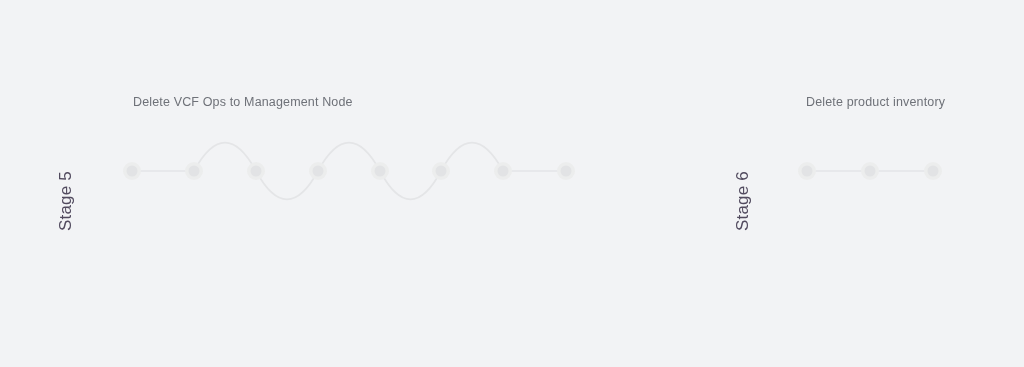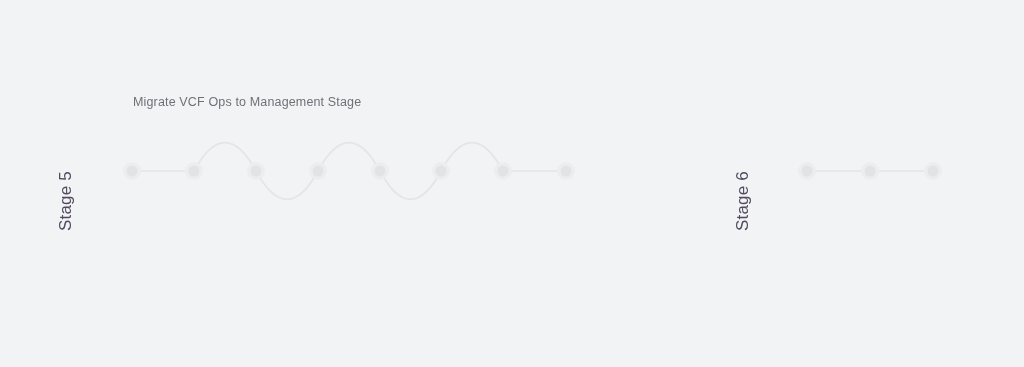--- a/index.html
+++ b/index.html
@@ -60,21 +60,21 @@
     stroke: #e4e5e7;
     stroke-width: 1.6;
     stroke-linecap: round;
   }
 </style>
 </head>
 <body>
 
 <div id="canvas">
     <div class="stage-axis-label" style="left: 76px; top: 211px; color: rgb(81, 74, 94);">Stage 5</div>
-    <div class="flow-title" style="left: 133px; top: 95px; color: rgb(110, 113, 120);">Migrate VCF Ops to Management Stage</div>
+    <div class="flow-title" style="left: 133px; top: 95px; color: rgb(110, 113, 120);">Delete VCF Ops to Management Node</div>
     <svg class="flow-svg" width="494" height="96" viewBox="102 123 494 96" style="left: 102px; top: 123px;">
       <path class="link-path" d="M 132 171 L 194 171" stroke="#e4e5e7"></path>
       <path class="link-path" d="M 194 171 C 214.46 133.2, 235.54 133.2, 256 171" stroke="#e4e5e7"></path>
       <path class="link-path" d="M 256 171 C 276.46 208.8, 297.54 208.8, 318 171" stroke="#e4e5e7"></path>
       <path class="link-path" d="M 318 171 C 338.46 133.2, 359.54 133.2, 380 171" stroke="#e4e5e7"></path>
       <path class="link-path" d="M 380 171 C 400.13 208.8, 420.87 208.8, 441 171" stroke="#e4e5e7"></path>
       <path class="link-path" d="M 441 171 C 461.46 133.2, 482.54 133.2, 503 171" stroke="#e4e5e7"></path>
       <path class="link-path" d="M 503 171 L 566 171" stroke="#e4e5e7"></path>
       <circle class="node-dot-halo" cx="132" cy="171" r="9" fill="#eceded"></circle>
       <circle class="node-dot" cx="132" cy="171" r="5.5" fill="#e2e3e5"></circle>
@@ -87,20 +87,21 @@
       <circle class="node-dot-halo" cx="380" cy="171" r="9" fill="#eceded"></circle>
       <circle class="node-dot" cx="380" cy="171" r="5.5" fill="#e2e3e5"></circle>
       <circle class="node-dot-halo" cx="441" cy="171" r="9" fill="#eceded"></circle>
       <circle class="node-dot" cx="441" cy="171" r="5.5" fill="#e2e3e5"></circle>
       <circle class="node-dot-halo" cx="503" cy="171" r="9" fill="#eceded"></circle>
       <circle class="node-dot" cx="503" cy="171" r="5.5" fill="#e2e3e5"></circle>
       <circle class="node-dot-halo" cx="566" cy="171" r="9" fill="#eceded"></circle>
       <circle class="node-dot" cx="566" cy="171" r="5.5" fill="#e2e3e5"></circle>
     </svg>
     <div class="stage-axis-label" style="left: 753px; top: 211px; color: rgb(81, 74, 94);">Stage 6</div>
+    <div class="flow-title" style="left: 806px; top: 95px; color: rgb(110, 113, 120);">Delete product inventory</div>
     <svg class="flow-svg" width="186" height="96" viewBox="777 123 186 96" style="left: 777px; top: 123px;">
       <path class="link-path" d="M 807 171 L 870 171" stroke="#e4e5e7"></path>
       <path class="link-path" d="M 870 171 L 933 171" stroke="#e4e5e7"></path>
       <circle class="node-dot-halo" cx="807" cy="171" r="9" fill="#eceded"></circle>
       <circle class="node-dot" cx="807" cy="171" r="5.5" fill="#e2e3e5"></circle>
       <circle class="node-dot-halo" cx="870" cy="171" r="9" fill="#eceded"></circle>
       <circle class="node-dot" cx="870" cy="171" r="5.5" fill="#e2e3e5"></circle>
       <circle class="node-dot-halo" cx="933" cy="171" r="9" fill="#eceded"></circle>
       <circle class="node-dot" cx="933" cy="171" r="5.5" fill="#e2e3e5"></circle>
     </svg>

